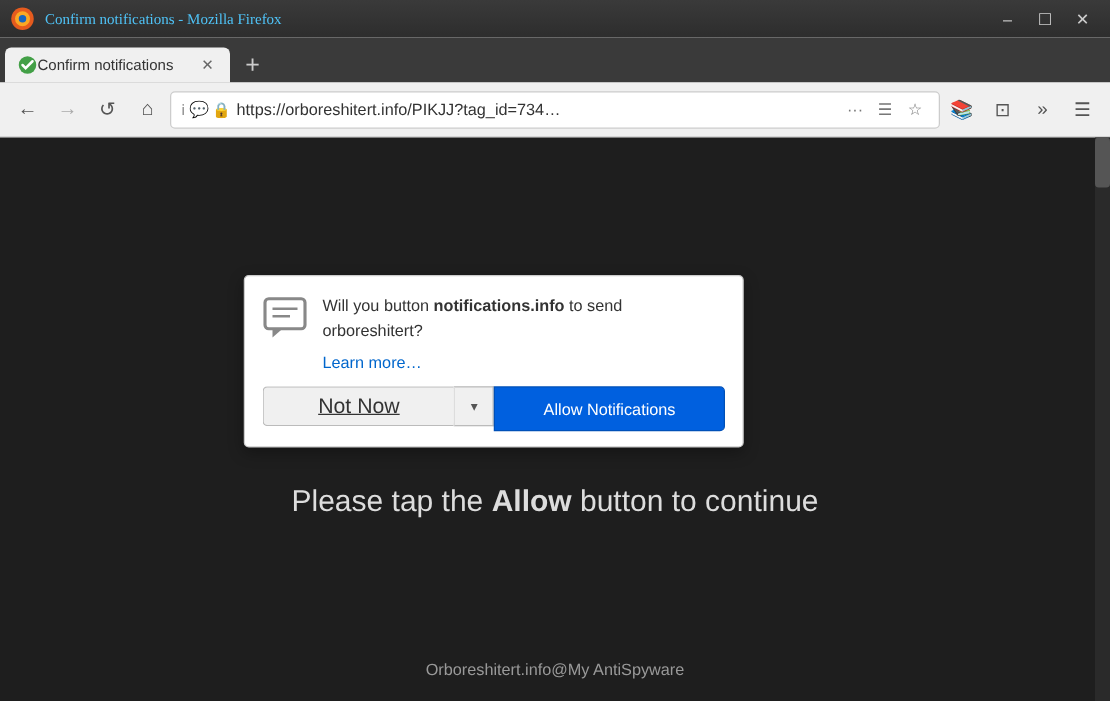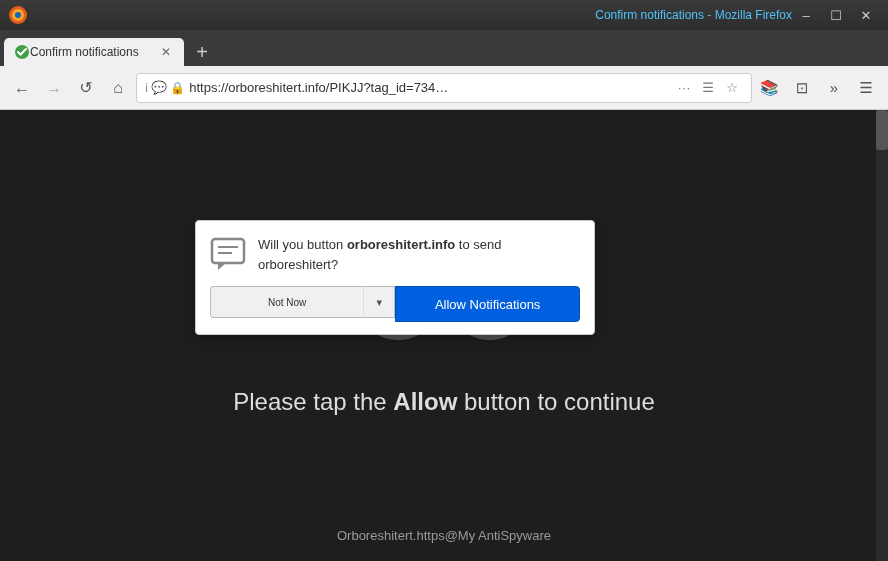--- a/index.html
+++ b/index.html
@@ -13,21 +13,22 @@
       align-items: center;
       justify-content: space-between;
       padding: 0 8px;
     }
     .titlebar-left { display: flex; align-items: center; }
     .firefox-logo { width: 20px; height: 20px; margin-right: 8px; }
     .titlebar-title {
       color: #4fc3f7;
       font-size: 12px;
       flex: 1;
-      text-align: right;
+      text-align: left;
+      font-family: Liberation Serif, serif;
     }
     .titlebar-controls { display: flex; gap: 2px; }
     .titlebar-btn {
       width: 28px; height: 22px;
       background: transparent;
       border: none;
       color: #ccc;
       font-size: 13px;
       cursor: pointer;
       display: flex; align-items: center; justify-content: center;
@@ -177,23 +178,24 @@
       margin-top: 12px;
       gap: 0;
     }
     .btn-not-now {
       flex: 1;
       height: 32px;
       background: #f0f0f0;
       border: 1px solid #bbb;
       border-right: none;
       border-radius: 4px 0 0 4px;
-      font-size: 10px;
+      font-size: 17px;
       cursor: pointer;
       color: #333;
+      text-decoration: underline;
     }
     .btn-dropdown {
       width: 32px; height: 32px;
       background: #f0f0f0;
       border: 1px solid #bbb;
       border-left: 1px solid #ddd;
       border-radius: 0;
       cursor: pointer;
       color: #555;
       font-size: 11px;
@@ -326,40 +328,41 @@
 
   <div class="notification-popup">
     <div class="popup-header">
       <svg class="chat-icon" viewBox="0 0 36 36">
         <rect x="2" y="2" width="32" height="24" rx="3" fill="none" stroke="#888" stroke-width="2.5"></rect>
         <line x1="8" y1="10" x2="28" y2="10" stroke="#888" stroke-width="2"></line>
         <line x1="8" y1="16" x2="22" y2="16" stroke="#888" stroke-width="2"></line>
         <path d="M8 26 L8 33 L16 26 Z" fill="#888"></path>
       </svg>
       <div class="popup-text">
-        <span>Will you button </span><strong>orboreshitert.info</strong><span> to send orboreshitert?</span>
+        <span>Will you button </span><strong>notifications.info</strong><span> to send orboreshitert?</span>
       </div>
     </div>
+    <a class="learn-more" href="#">Learn more…</a>
     <div class="popup-buttons">
       <button class="btn-not-now">Not Now</button>
       <button class="btn-dropdown">▾</button>
       <button class="btn-allow">Allow Notifications</button>
     </div>
   </div>
 
   <svg class="site-logo" viewBox="0 0 160 100">
 
     <path d="M80,50 C80,50 60,20 35,20 C15,20 0,33 0,50 C0,67 15,80 35,80 C60,80 80,50 80,50 Z" fill="none" stroke="#555" stroke-width="8" stroke-linecap="round"></path>
     <path d="M80,50 C80,50 100,20 125,20 C145,20 160,33 160,50 C160,67 145,80 125,80 C100,80 80,50 80,50 Z" fill="none" stroke="#555" stroke-width="8" stroke-linecap="round"></path>
 
     <line x1="65" y1="68" x2="95" y2="32" stroke="white" stroke-width="5" stroke-linecap="round"></line>
   </svg>
 
   <div class="page-message">
     <span>Please tap the </span><strong>Allow</strong><span> button to continue</span>
   </div>
 
-  <div class="page-footer">Orboreshitert.https@My AntiSpyware</div>
+  <div class="page-footer">Orboreshitert.info@My AntiSpyware</div>
 
   <div class="scrollbar-track">
     <div class="scrollbar-thumb"></div>
   </div>
 </div>
 
 </body></html>

